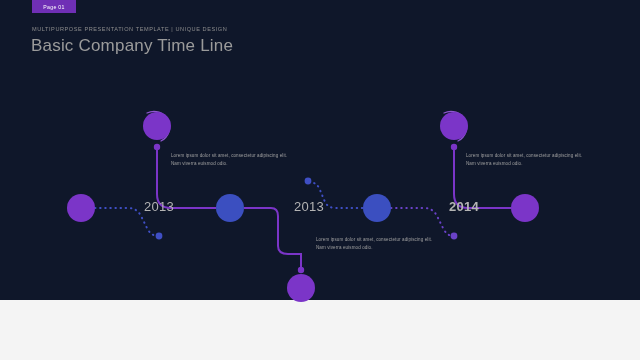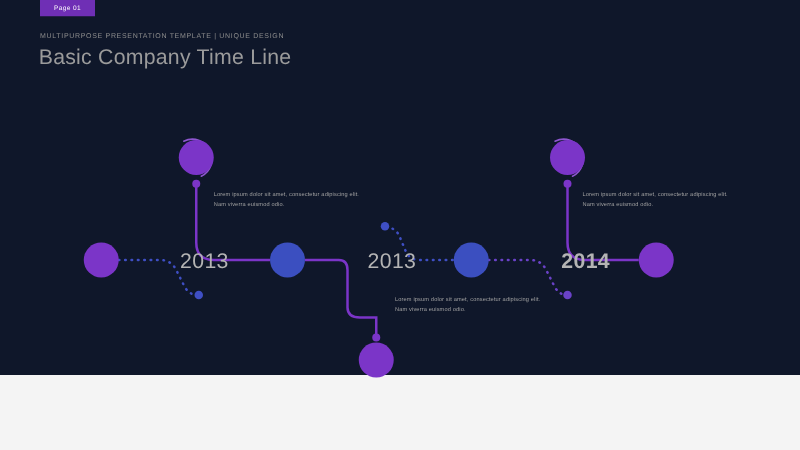--- a/index.html
+++ b/index.html
@@ -63,21 +63,21 @@
   #timeline-svg {
     position: absolute;
     left: 0; top: 0;
     width: 640px;
     height: 360px;
   }
 
   
   .year-label {
     position: absolute;
-    font-size: 17px;
+    font-size: 13px;
     color: #b4b4b4;
     letter-spacing: 0.3px;
     white-space: nowrap;
   }
   #year-left  { left: 144px; top: 199px; }
   #year-mid   { left: 294px; top: 199px; }
   #year-right { left: 449px; top: 199px; font-weight: bold; }
 
   
   .caption {

